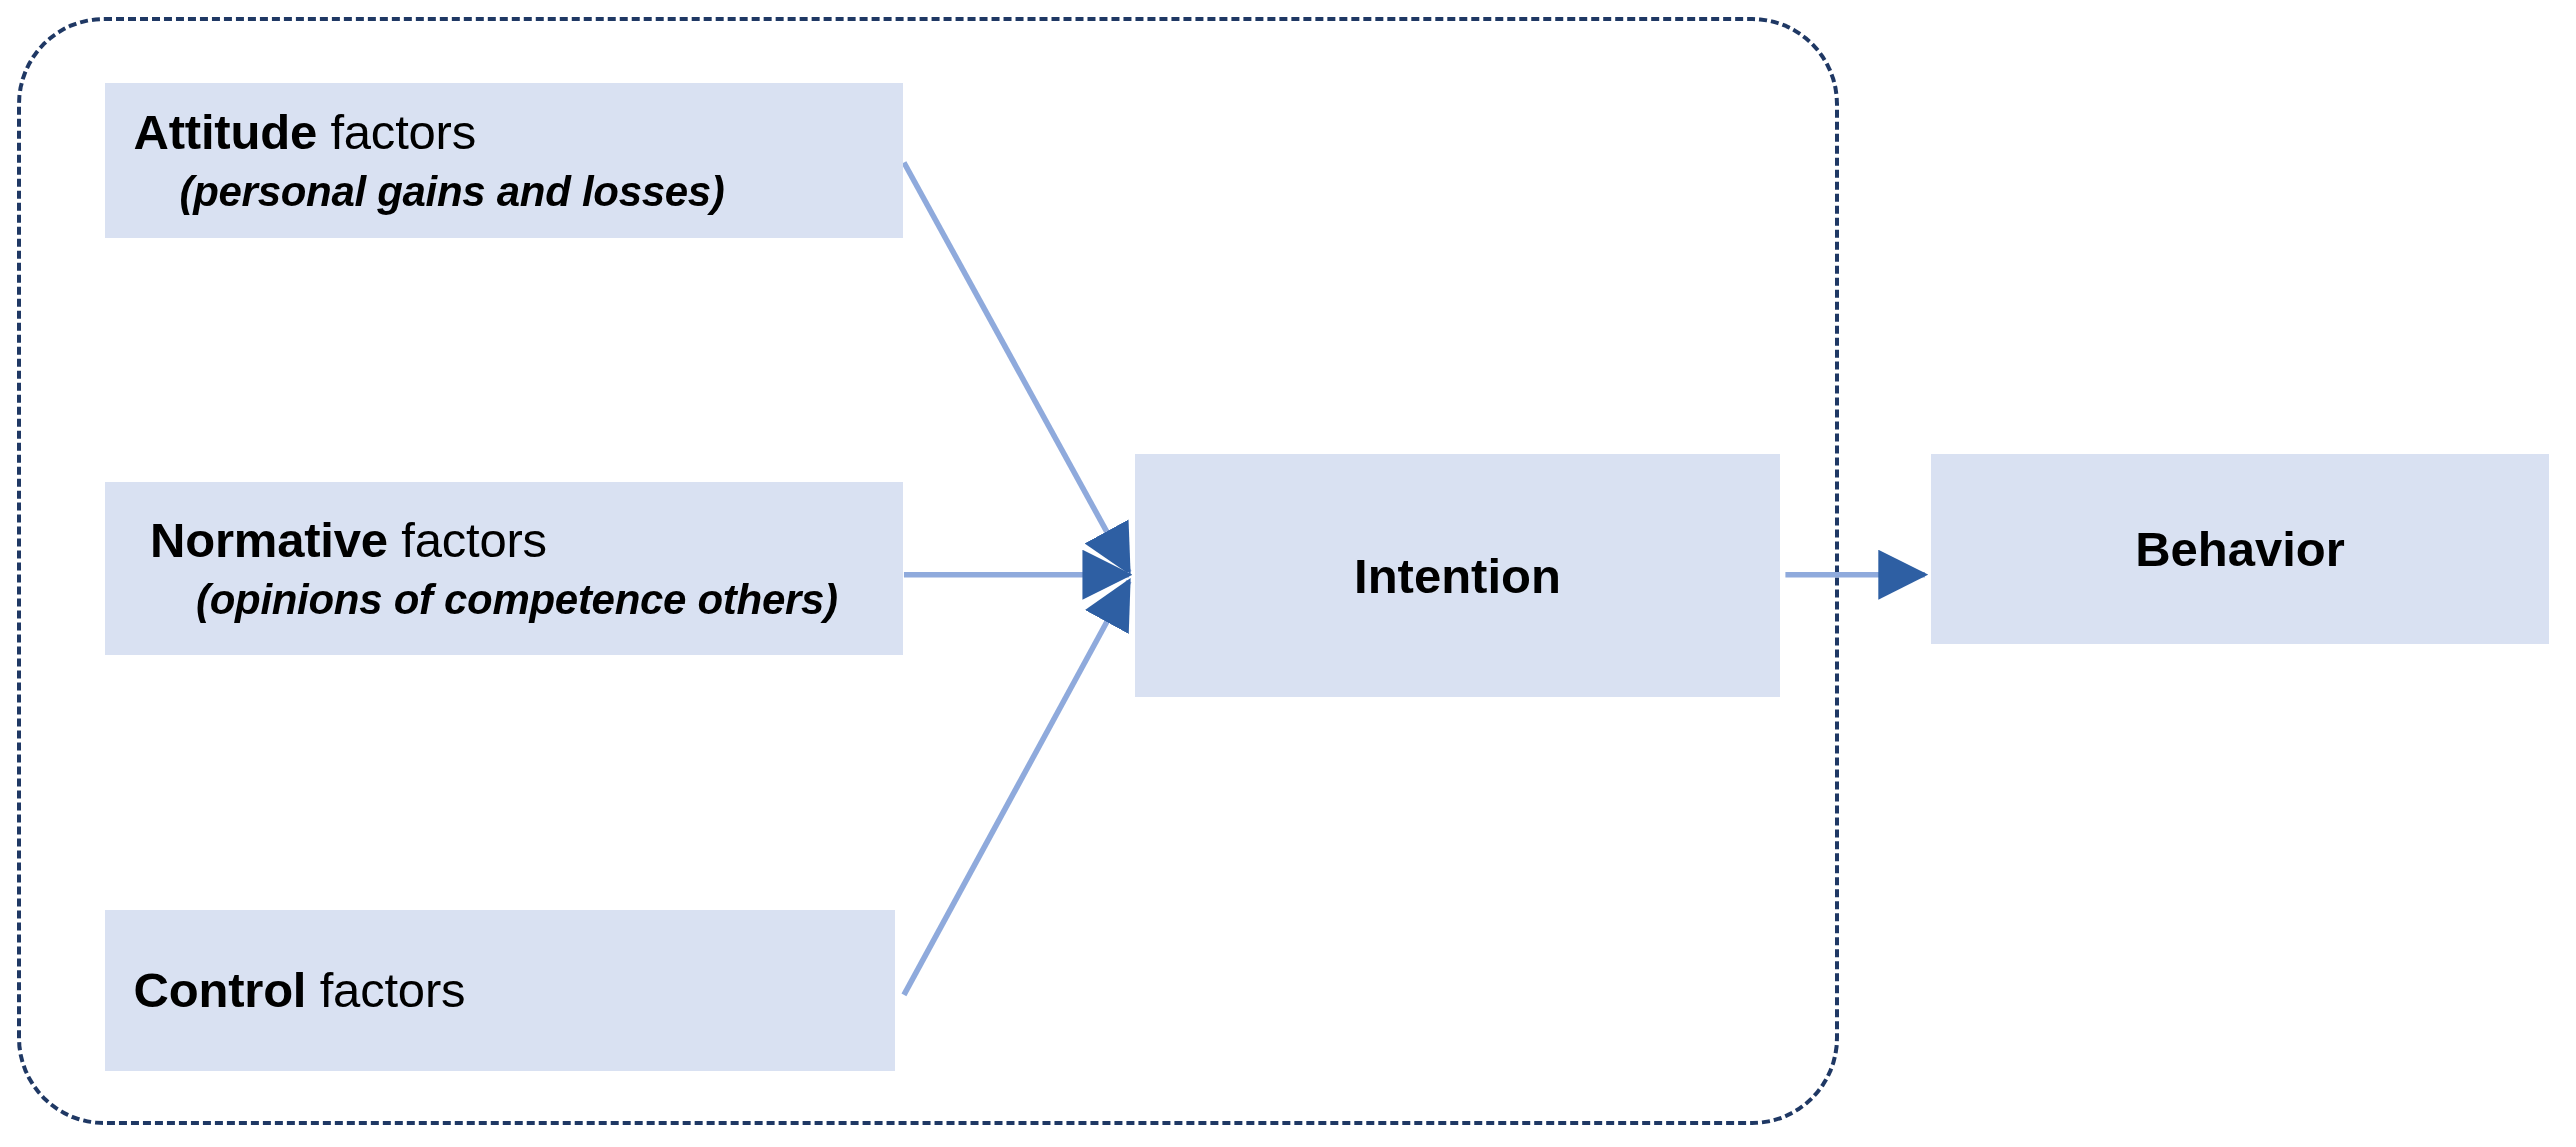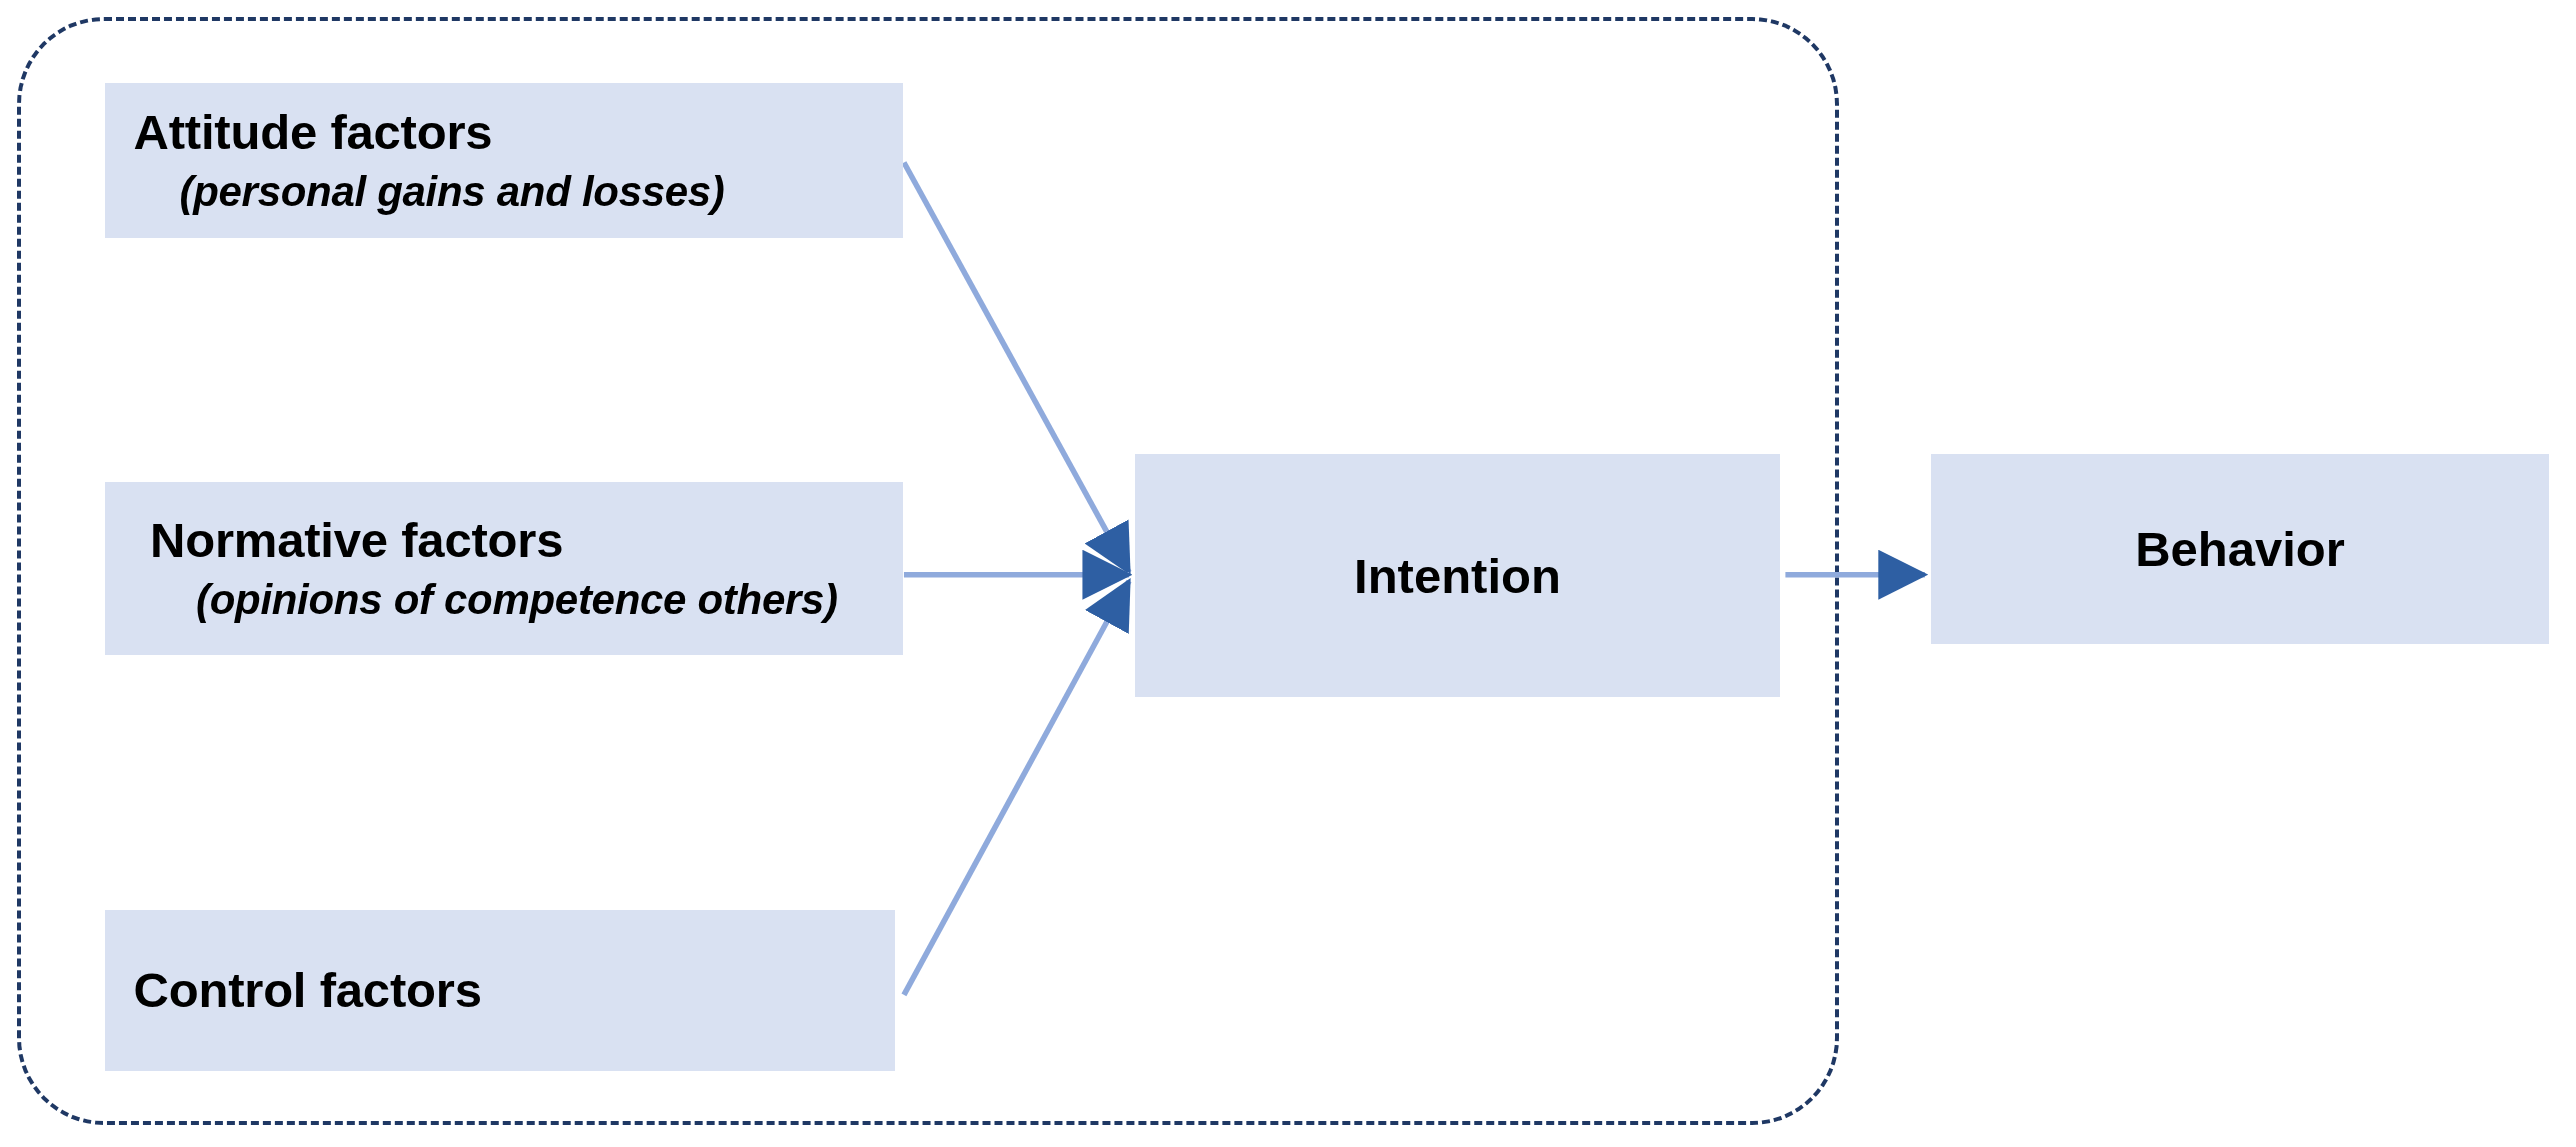--- a/index.html
+++ b/index.html
@@ -64,21 +64,21 @@
     font-size: 49px;
     line-height: 1.12;
     color: #000000;
     white-space: nowrap;
     letter-spacing: -0.2px;
   }
   .factor-title .strong {
     font-weight: 700;
   }
   .factor-title .light {
-    font-weight: 700;
+    font-weight: 400;
   }
   .factor-sub {
     font-size: 42px;
     line-height: 1.14;
     font-style: italic;
     font-weight: 700;
     color: #000000;
     white-space: nowrap;
     margin-top: 8px;
     letter-spacing: -0.3px;

